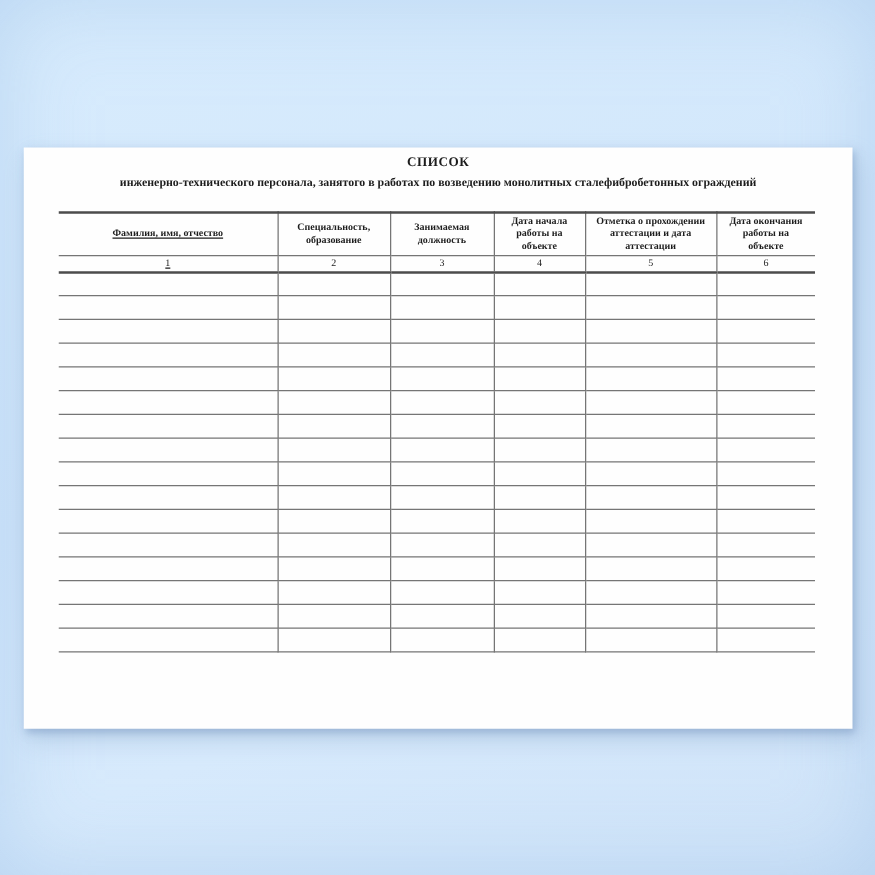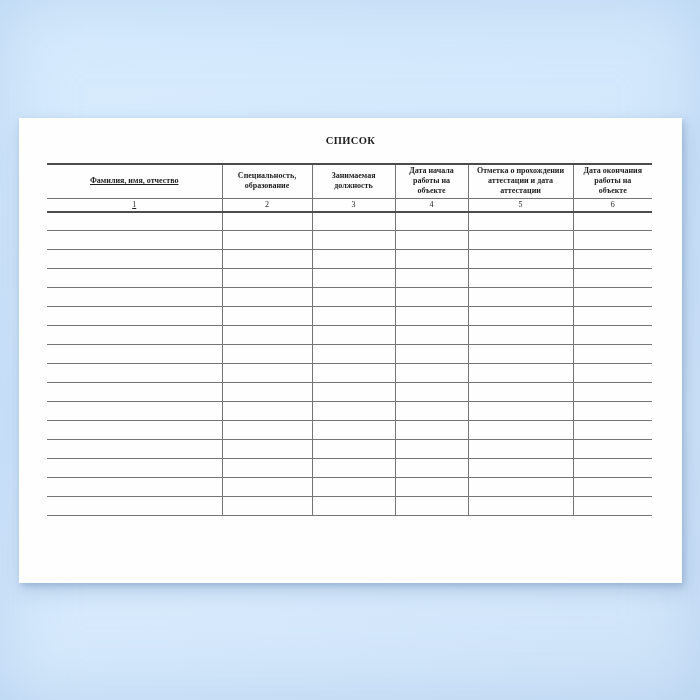--- a/index.html
+++ b/index.html
@@ -17,21 +17,21 @@
     background:linear-gradient(160deg,var(--background-top) 0%,#d2e7fb 45%,#d7eafc 70%,var(--background-bottom) 100%);
   }
   .canvas{
     position:relative;width:700px;height:700px;
     box-shadow:inset 0 0 70px rgba(163,197,233,.55);
   }
   .page{
     position:absolute;left:19px;top:118px;width:663px;height:465px;
     background:var(--page);
     box-shadow:2px 3px 6px rgba(122,152,193,.5),4px 9px 18px rgba(130,160,200,.33);
-    padding-top:17px;
+    padding-top:7px;
   }
   .doc-title{
     text-align:center;font-size:10.5px;font-weight:700;color:var(--text);
     letter-spacing:.4px;line-height:12px;
   }
   .doc-subtitle{
     text-align:center;font-size:9.5px;font-weight:700;color:var(--text);
     margin-top:5px;line-height:11px;
   }
   table.doc-table{
@@ -60,20 +60,21 @@
   
   .col-0{width:175px;text-decoration:underline;} .col-1{width:90px;} .col-2{width:83px;margin-top:39px;}
   .col-3{width:73px;} .col-4{width:105px;} .col-5{width:79px;}
 </style>
 </head>
 <body>
 
 <div class="canvas">
   <div class="page">
     <div class="doc-title">СПИСОК</div>
+    <div class="doc-subtitle">инженерно-технического персонала, занятого в работах по возведению монолитных сталефибробетонных ограждений</div>
     <table class="doc-table">
       <tbody id="table-body">
           <tr class="header-row">
             <td class="col-0">Фамилия, имя, отчество</td>
             <td class="col-1">Специальность,
 образование</td>
             <td class="col-2">Занимаемая
 должность</td>
             <td class="col-3">Дата начала
 работы на

